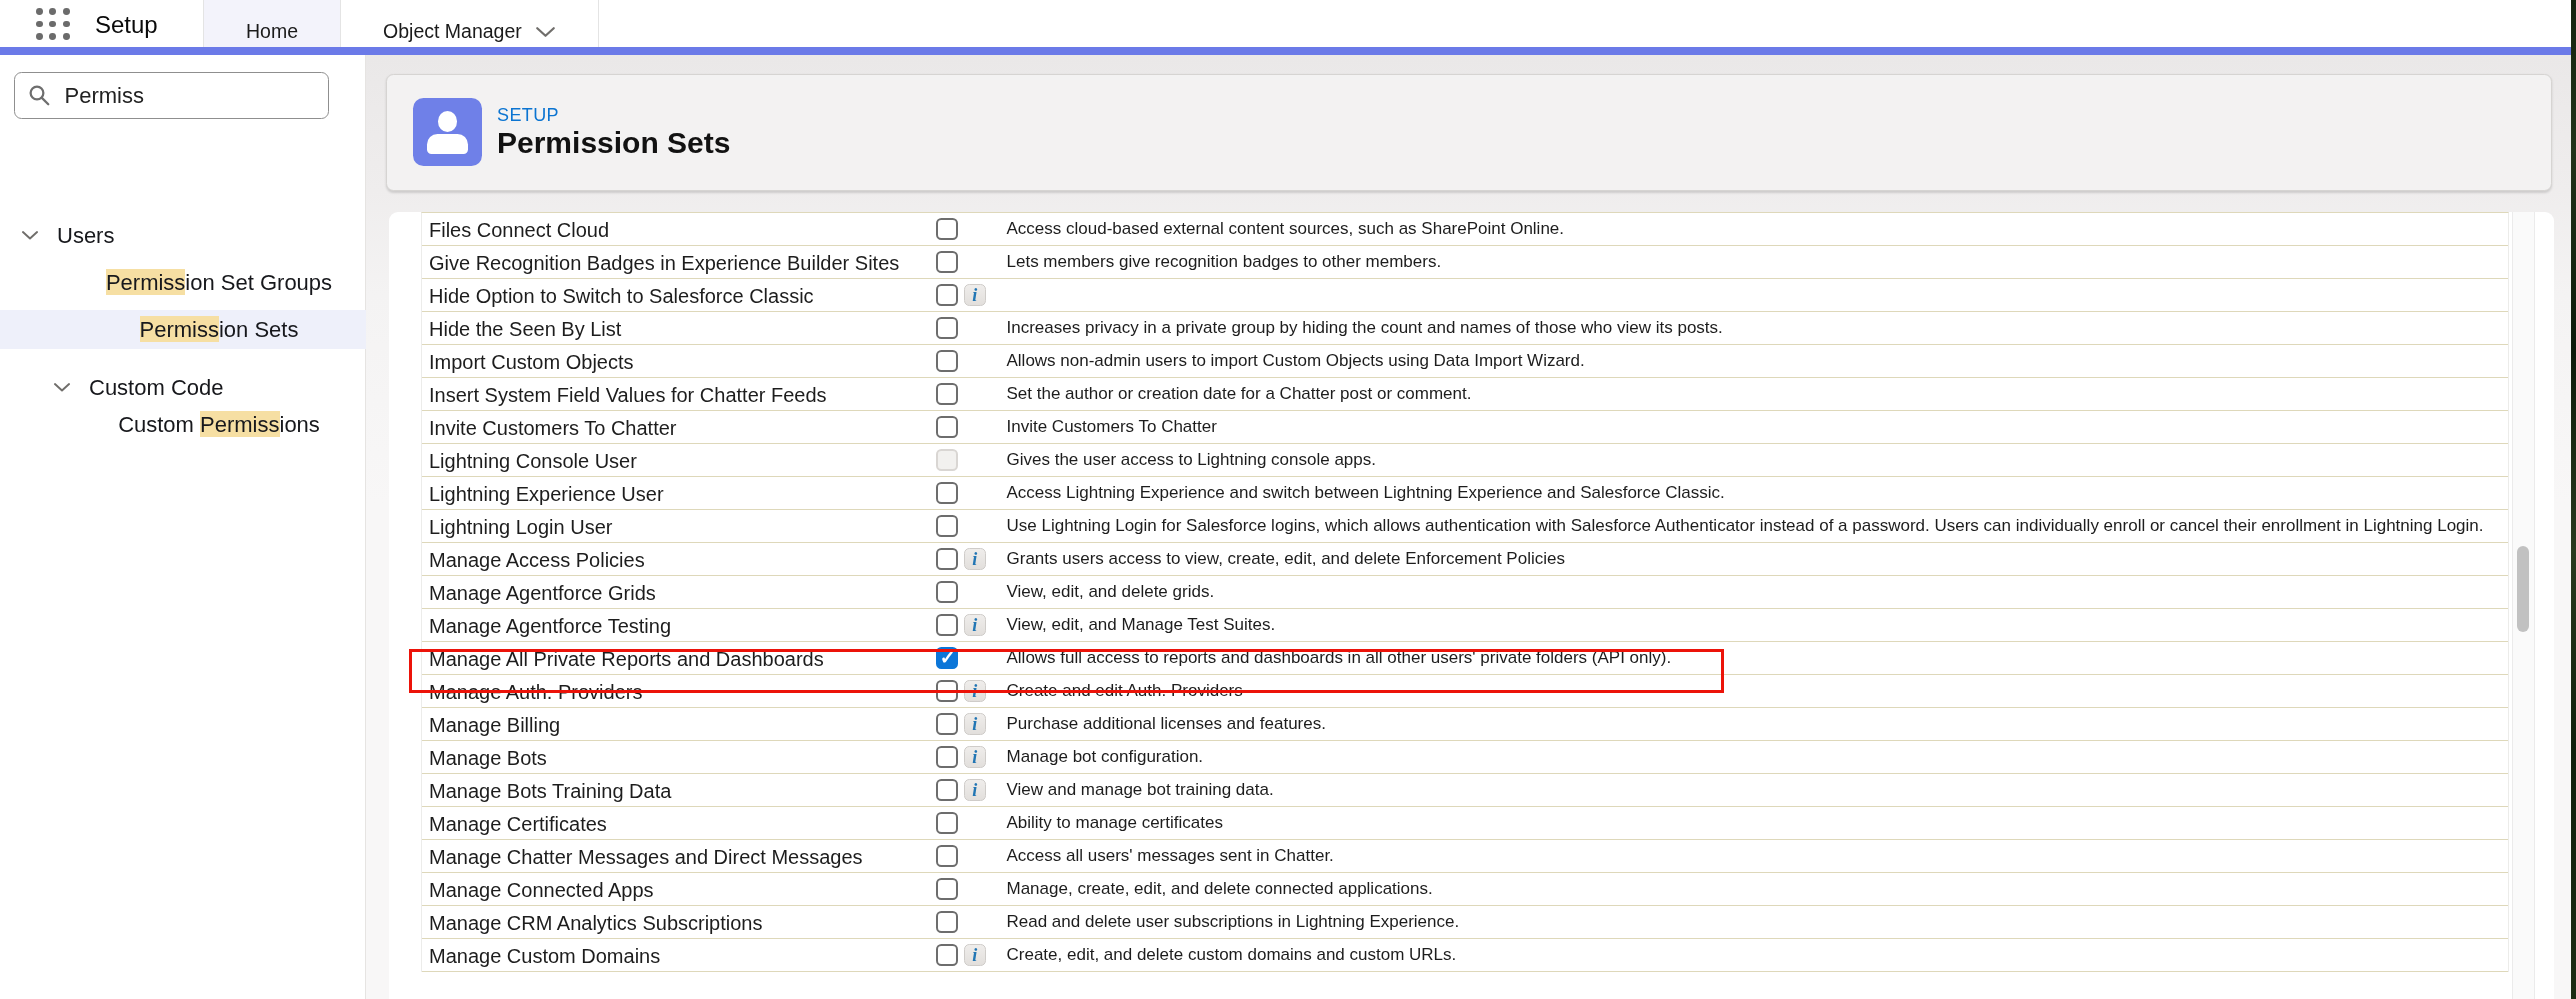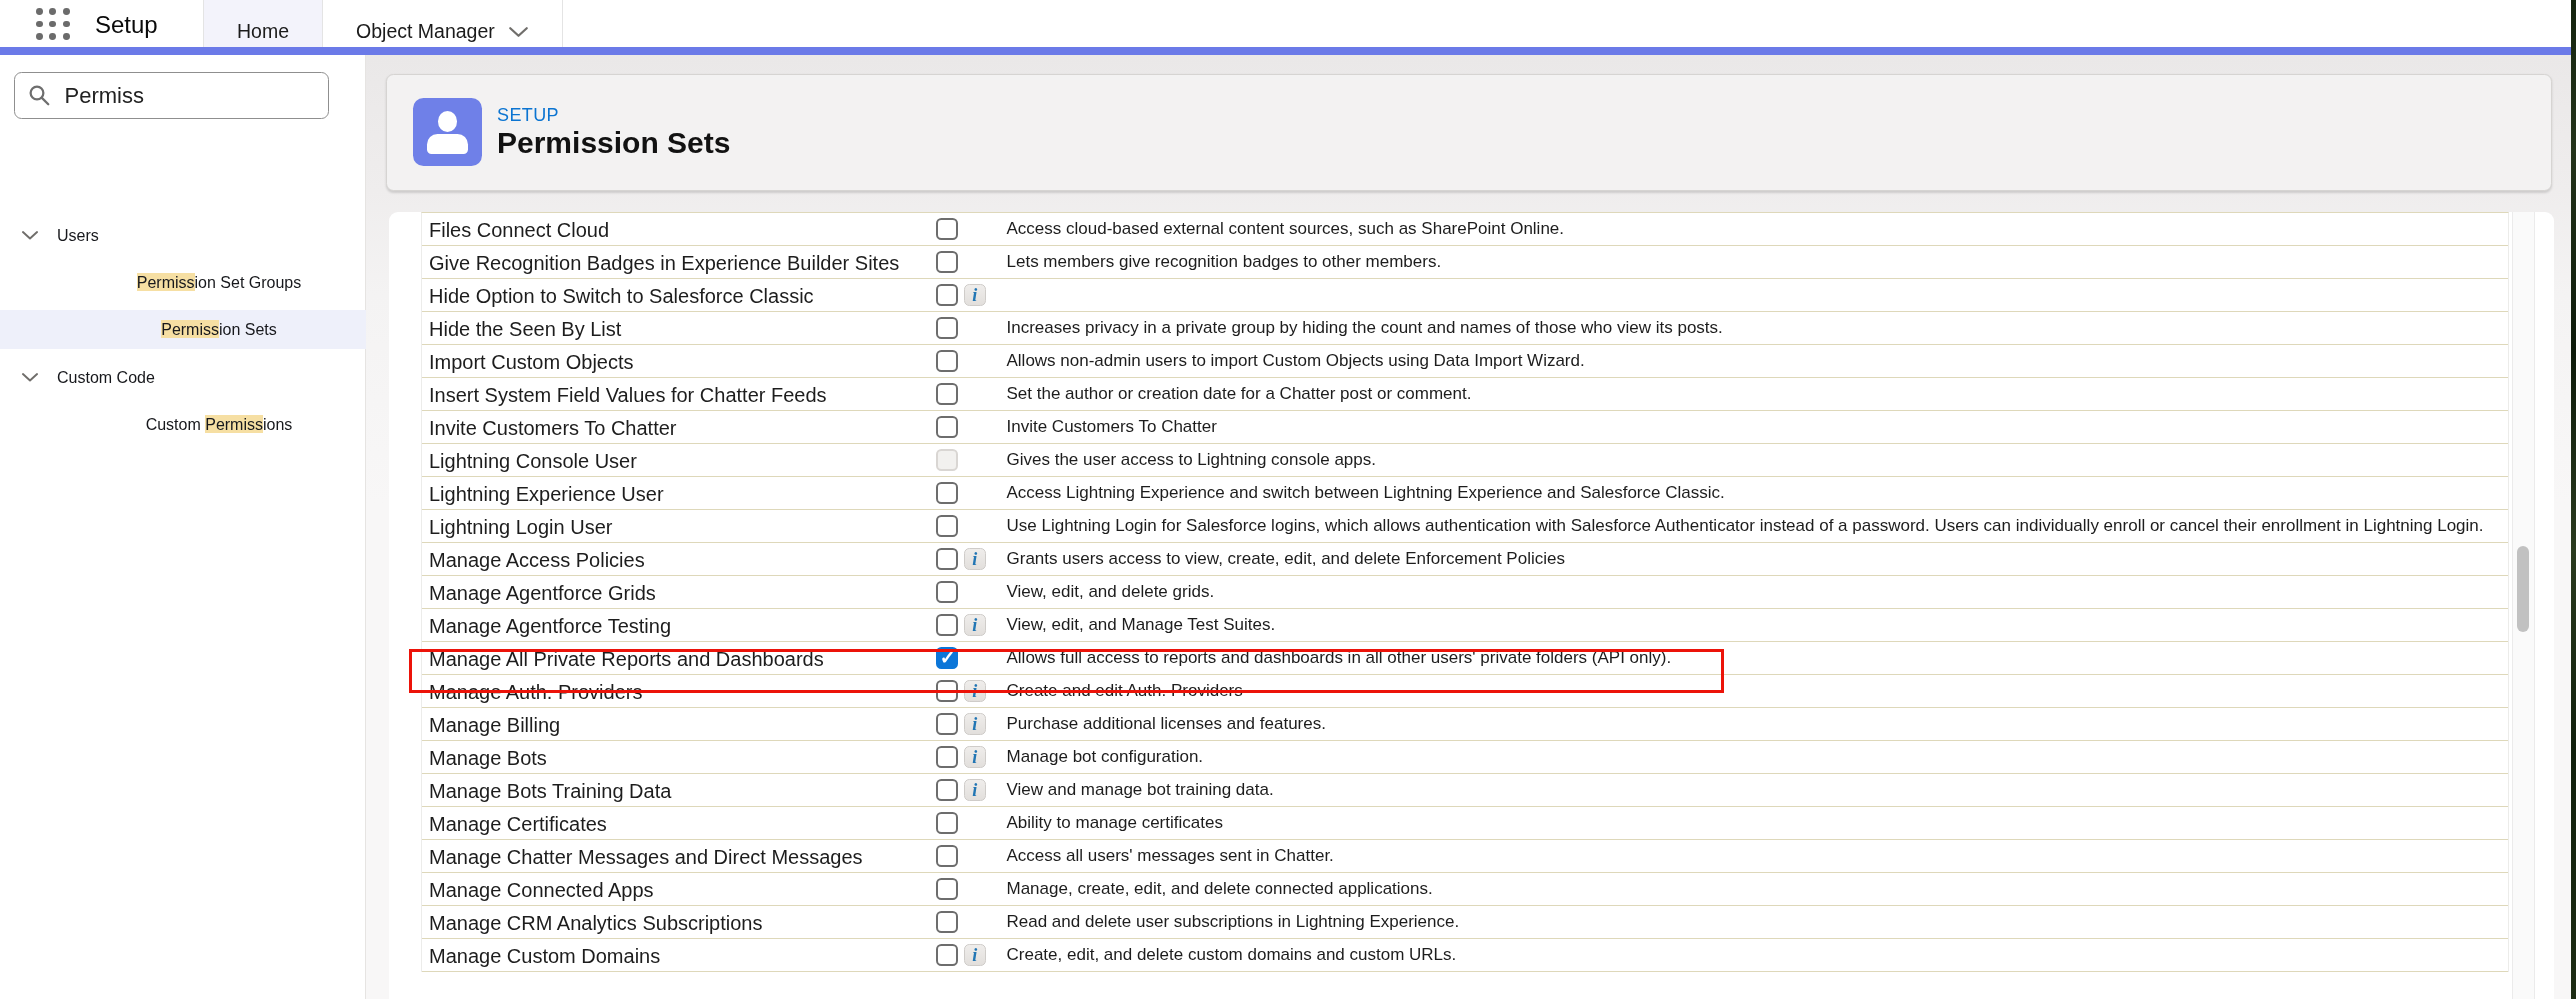--- a/index.html
+++ b/index.html
@@ -7,32 +7,32 @@
     width:2576px;height:999px;position:relative;overflow:hidden;
     background:#ffffff;font-family:"Liberation Sans",sans-serif;
     -webkit-font-smoothing:antialiased;
   }
   
   .topbar{position:absolute;left:0;top:0;width:2571px;height:47px;background:#ffffff;border-bottom:0.8px solid #e4e2e0;}
   .waffle{position:absolute;left:36px;top:8.3px;width:35px;height:31.5px;display:grid;grid-template-columns:repeat(3,1fr);grid-template-rows:repeat(3,1fr);gap:5.3px;cursor:pointer;}
   .waffle span{width:6.8px;height:6.8px;border-radius:50%;background:#6b6b6b;}
   .app-label{position:absolute;left:95px;top:10.5px;font-size:24px;color:#0a0a0a;}
   .tabs{position:absolute;left:203px;top:0;height:47px;display:flex;}
-  .tab{height:63px;display:flex;align-items:center;padding:0 33px;font-size:19.5px;color:#1b1b1b;border-right:0.8px solid #e4e4e4;box-sizing:border-box;cursor:pointer;}
+  .tab{height:63px;display:flex;align-items:center;padding:0 42px;font-size:19.5px;color:#1b1b1b;border-right:0.8px solid #e4e4e4;box-sizing:border-box;cursor:pointer;}
   .tab.first{border-left:0.8px solid #e4e4e4;}
   .tab.active{background:#f3f3fb;}
   .tab .chev{margin-left:13.5px;}
   .brandline{position:absolute;left:0;top:47px;width:2571px;height:7.5px;background:#6b7ae8;}
   
   .sidebar{position:absolute;left:0;top:55px;width:366px;height:944px;background:#ffffff;border-right:0.8px solid #e6e4e2;box-sizing:border-box;padding-left:40px;}
   .searchbox{position:absolute;left:13.5px;top:17px;width:315px;height:47px;border:1.5px solid #8f8f8f;border-radius:7.5px;box-sizing:border-box;background:#fff;display:flex;align-items:center;}
   .searchbox svg{margin-left:13.5px;flex:none;}
   .searchbox input{border:none;outline:none;font-family:"Liberation Sans",sans-serif;font-size:22px;color:#222;margin-left:12px;width:248px;background:transparent;}
   .tree{position:absolute;left:0;top:0;width:100%;}
-  .titem{position:absolute;left:0;width:366px;height:39px;display:flex;align-items:center;font-size:16px;color:#17181c;cursor:pointer;box-sizing:border-box;}
+  .titem{position:absolute;left:0;width:366px;height:39px;display:flex;align-items:center;font-size:22px;color:#17181c;cursor:pointer;box-sizing:border-box;}
   .titem .chev{position:absolute;left:21px;}
   .titem.group{padding-left:57px;}
   .titem.child{padding-left:72px;justify-content:center;}
   .titem.selected{background:#eef0fa;}
   .titem mark{background:#f6dfa3;color:inherit;padding:0.8px 0;}
   .side-footer{position:absolute;left:13.5px;top:379px;width:330px;font-size:22px;color:#17181c;line-height:30px;}
   
   .main-bg{position:absolute;left:366px;top:55px;width:2205px;height:944px;
     background:linear-gradient(180deg,#eae8e8 0px,#efeded 135px,#f4f3f3 240px,#f8f7f7 450px,#f8f7f7 100%);}
   .header-card{position:absolute;left:386px;top:74px;width:2166px;height:117px;background:#f3f2f2;border:0.8px solid #d6d4d2;border-radius:7.5px;box-sizing:border-box;box-shadow:0 1.5px 2.3px rgba(0,0,0,.14);}
@@ -110,21 +110,21 @@
   <div class="titem child" style="top: 208px;">
 
     <span class="tlabel"><mark>Permiss</mark>ion Set Groups</span>
   </div>
 
   <div class="titem child selected" style="top: 255px;">
 
     <span class="tlabel"><mark>Permiss</mark>ion Sets</span>
   </div>
 
-  <div class="titem group" style="top: 303px;">
+  <div class="titem group" style="top: 313px; margin-left: 32px;">
     <svg class="chev chevsvg" width="18" height="10.5" viewBox="0 0 28 16">
           <polyline points="3,3 14,13 25,3"></polyline>
         </svg>
     <span class="tlabel">Custom Code</span>
   </div>
 
   <div class="titem child" style="top: 350px;">
 
     <span class="tlabel">Custom <mark>Permiss</mark>ions</span>
   </div>

